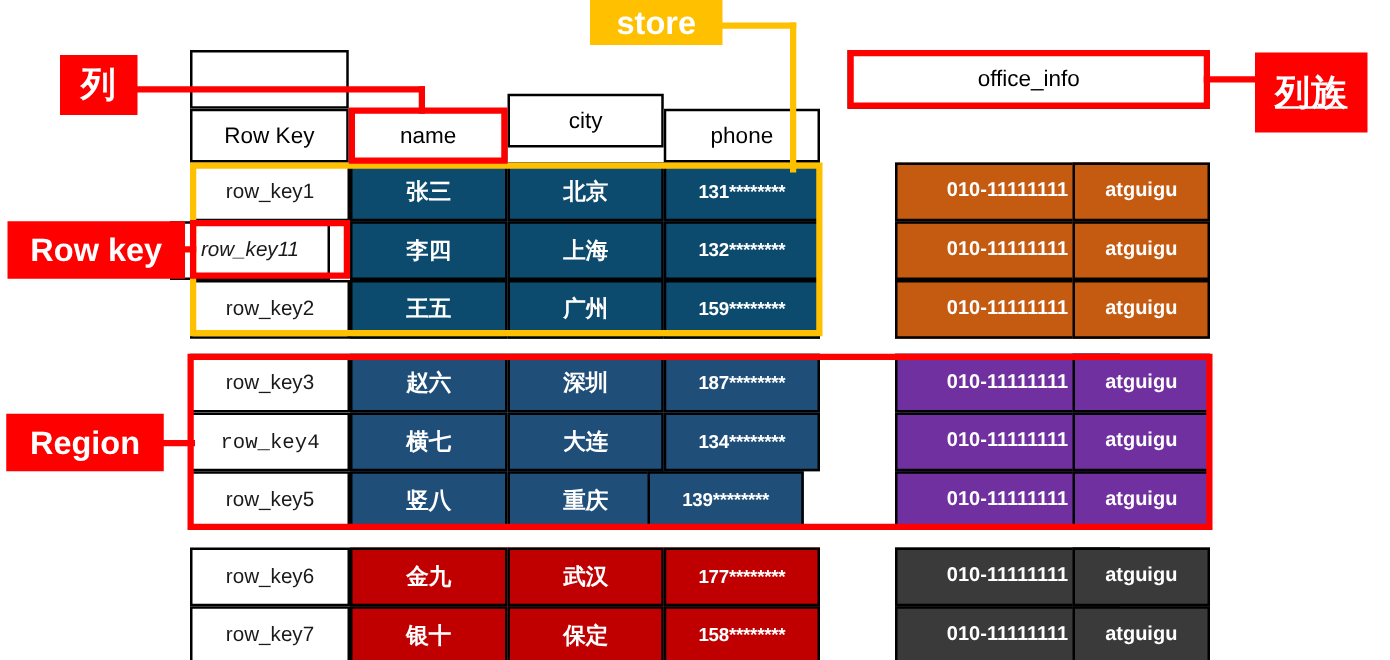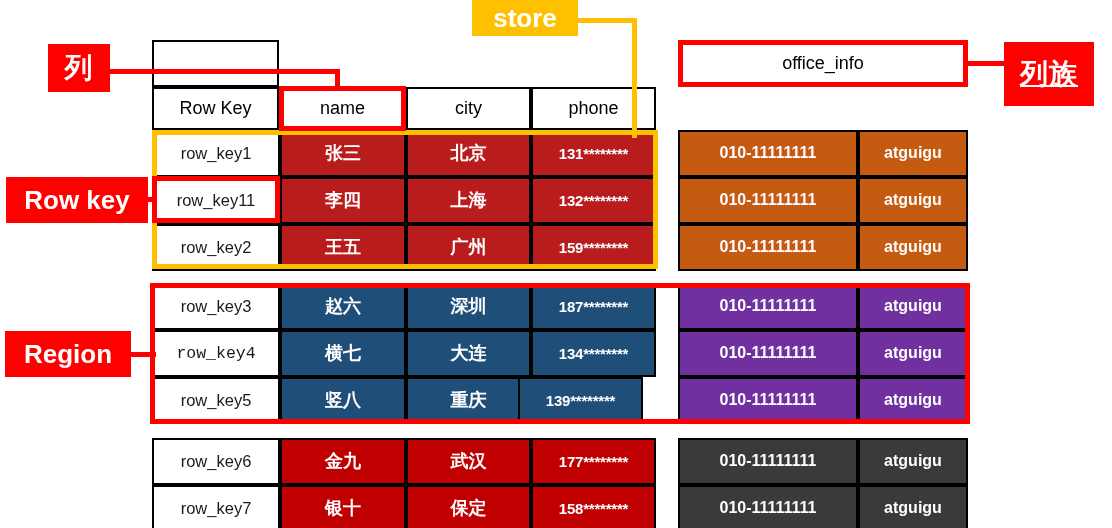--- a/index.html
+++ b/index.html
@@ -18,25 +18,25 @@
     display:flex;align-items:center;justify-content:center;
     text-align:center;line-height:1.05;
     background:#ffffff;color:#000000;
     font-size:17px;font-weight:400;
     white-space:nowrap;
   }
   .cell.hdr{font-size:18px;font-weight:400;}
   .cell.rowkey{font-size:16.5px;font-weight:400;color:#1a1a1a;}
   .cell.data{font-weight:bold;color:#ffffff;font-size:18px;}
   .cell.data.phone{font-size:15px;letter-spacing:-0.2px;}
-  .cell.data.tel{font-size:16px;}
+  .cell.data.tel{font-size:16px;margin-left:38px;}
   .cell.data.addr{font-size:16px;}
 
   
-  .g-green  {background:#b91c1c;}
+  .g-green  {background:#0c4a6e;}
   .g-blue   {background:#1F4E79;}
   .g-red    {background:#C00000;}
   .g-orange {background:#C55A11;}
   .g-purple {background:#7030A0;}
   .g-gray   {background:#3A3A3A;}
 
   
   .tag{
     position:absolute;box-sizing:border-box;
     background:#FF0000;color:#ffffff;
@@ -60,31 +60,31 @@
 </head>
 <body>
 
 <div class="canvas">
 
   <div class="cell" style="left:152px;top:40px;width:127px;height:47px;"></div>
 
 
   <div class="cell hdr" style="left:152px;top:87px;width:127px;height:43px;">Row Key</div>
   <div class="cell hdr" style="left:279px;top:87px;width:127px;height:43px;">name</div>
-  <div class="cell hdr" style="left:406px;top:87px;width:125px;height:43px;">city</div>
+  <div class="cell hdr" style="left:406px;top:75px;width:125px;height:43px;">city</div>
   <div class="cell hdr" style="left:678px;top:40px;width:290px;height:47px;">office_info</div>
 
   <div class="cell hdr" style="left:531px;top:87px;width:125px;height:43px;">phone</div>
 
   <div id="left-rows">
       <div class="cell rowkey" style="left: 152px; top: 130px; width: 128px; height: 47px;">row_key1</div>
       <div class="cell data g-green" style="left: 280px; top: 130px; width: 126px; height: 47px;">张三</div>
       <div class="cell data g-green" style="left: 406px; top: 130px; width: 125px; height: 47px;">北京</div>
       <div class="cell data phone g-green" style="left: 531px; top: 130px; width: 125px; height: 47px;">131********</div>
-      <div class="cell rowkey" style="left: 152px; top: 177px; width: 128px; height: 47px;">row_key11</div>
+      <div class="cell rowkey" style="left: 136px; top: 177px; width: 128px; height: 47px; font-style: italic;">row_key11</div>
       <div class="cell data g-green" style="left: 280px; top: 177px; width: 126px; height: 47px;">李四</div>
       <div class="cell data g-green" style="left: 406px; top: 177px; width: 125px; height: 47px;">上海</div>
       <div class="cell data phone g-green" style="left: 531px; top: 177px; width: 125px; height: 47px;">132********</div>
       <div class="cell rowkey" style="left: 152px; top: 224px; width: 128px; height: 47px;">row_key2</div>
       <div class="cell data g-green" style="left: 280px; top: 224px; width: 126px; height: 47px;">王五</div>
       <div class="cell data g-green" style="left: 406px; top: 224px; width: 125px; height: 47px;">广州</div>
       <div class="cell data phone g-green" style="left: 531px; top: 224px; width: 125px; height: 47px;">159********</div>
       <div class="cell rowkey" style="left: 152px; top: 283px; width: 128px; height: 47px;">row_key3</div>
       <div class="cell data g-blue" style="left: 280px; top: 283px; width: 126px; height: 47px;">赵六</div>
       <div class="cell data g-blue" style="left: 406px; top: 283px; width: 125px; height: 47px;">深圳</div>

